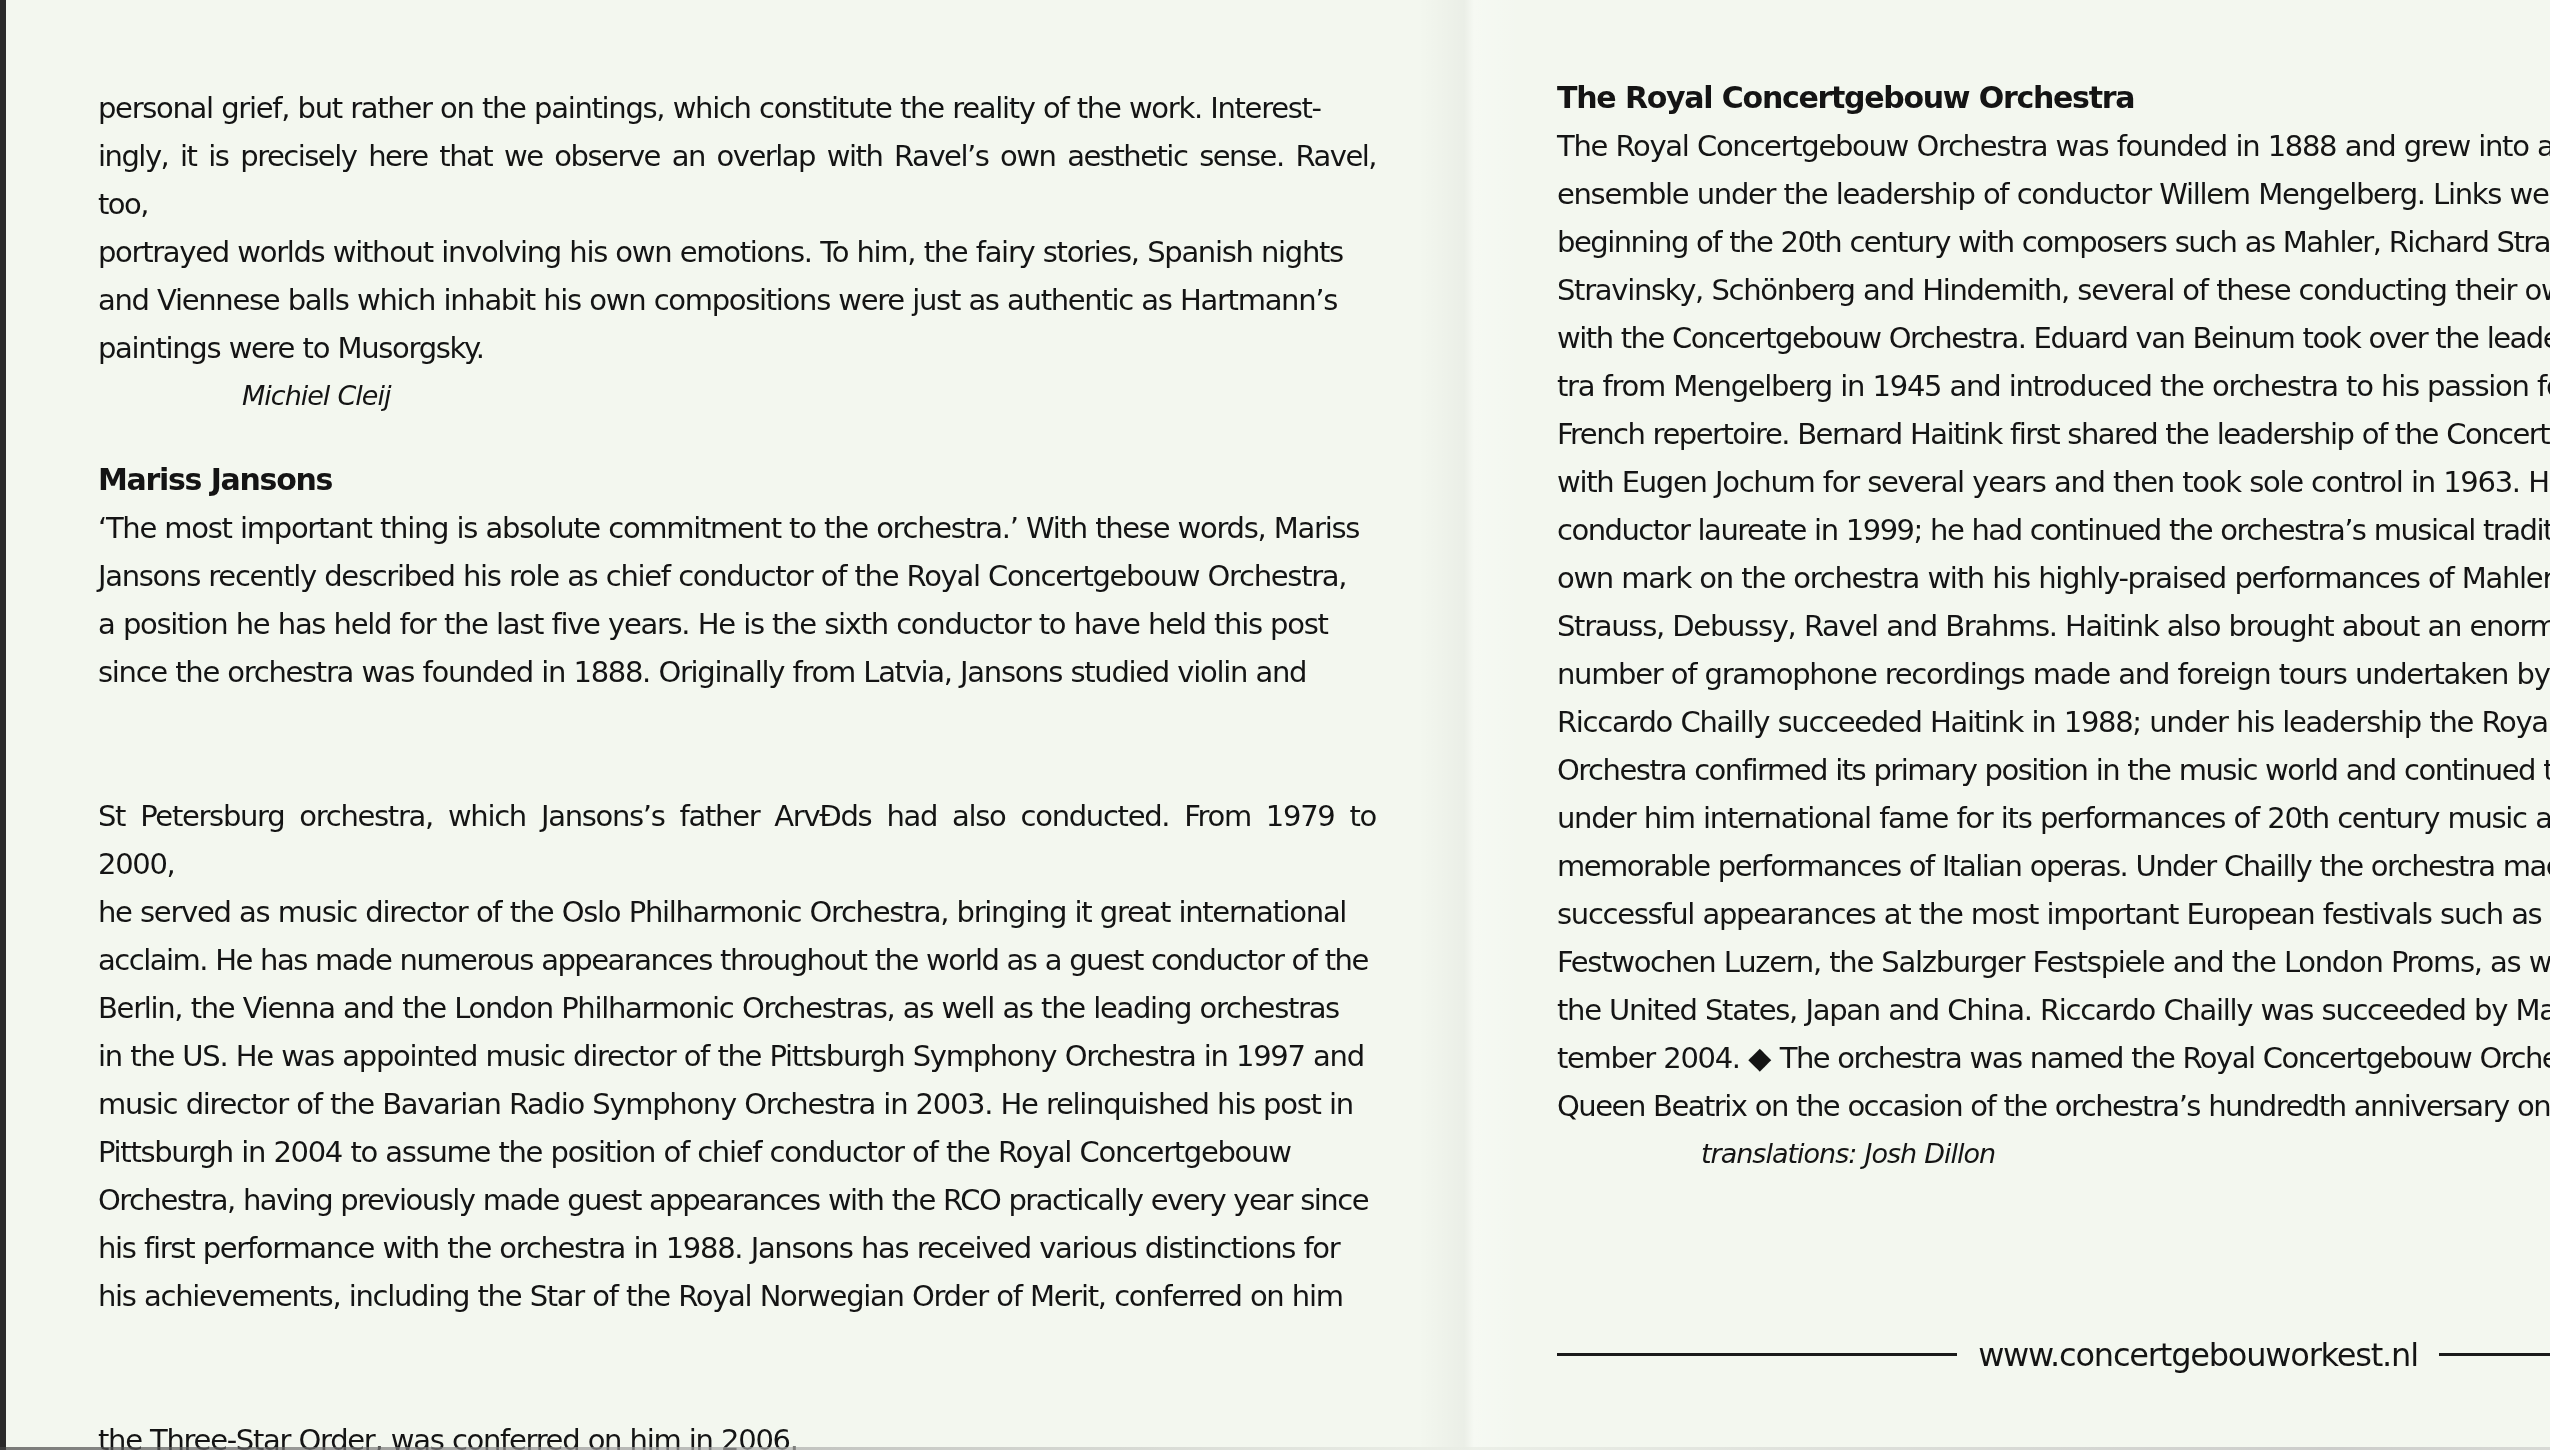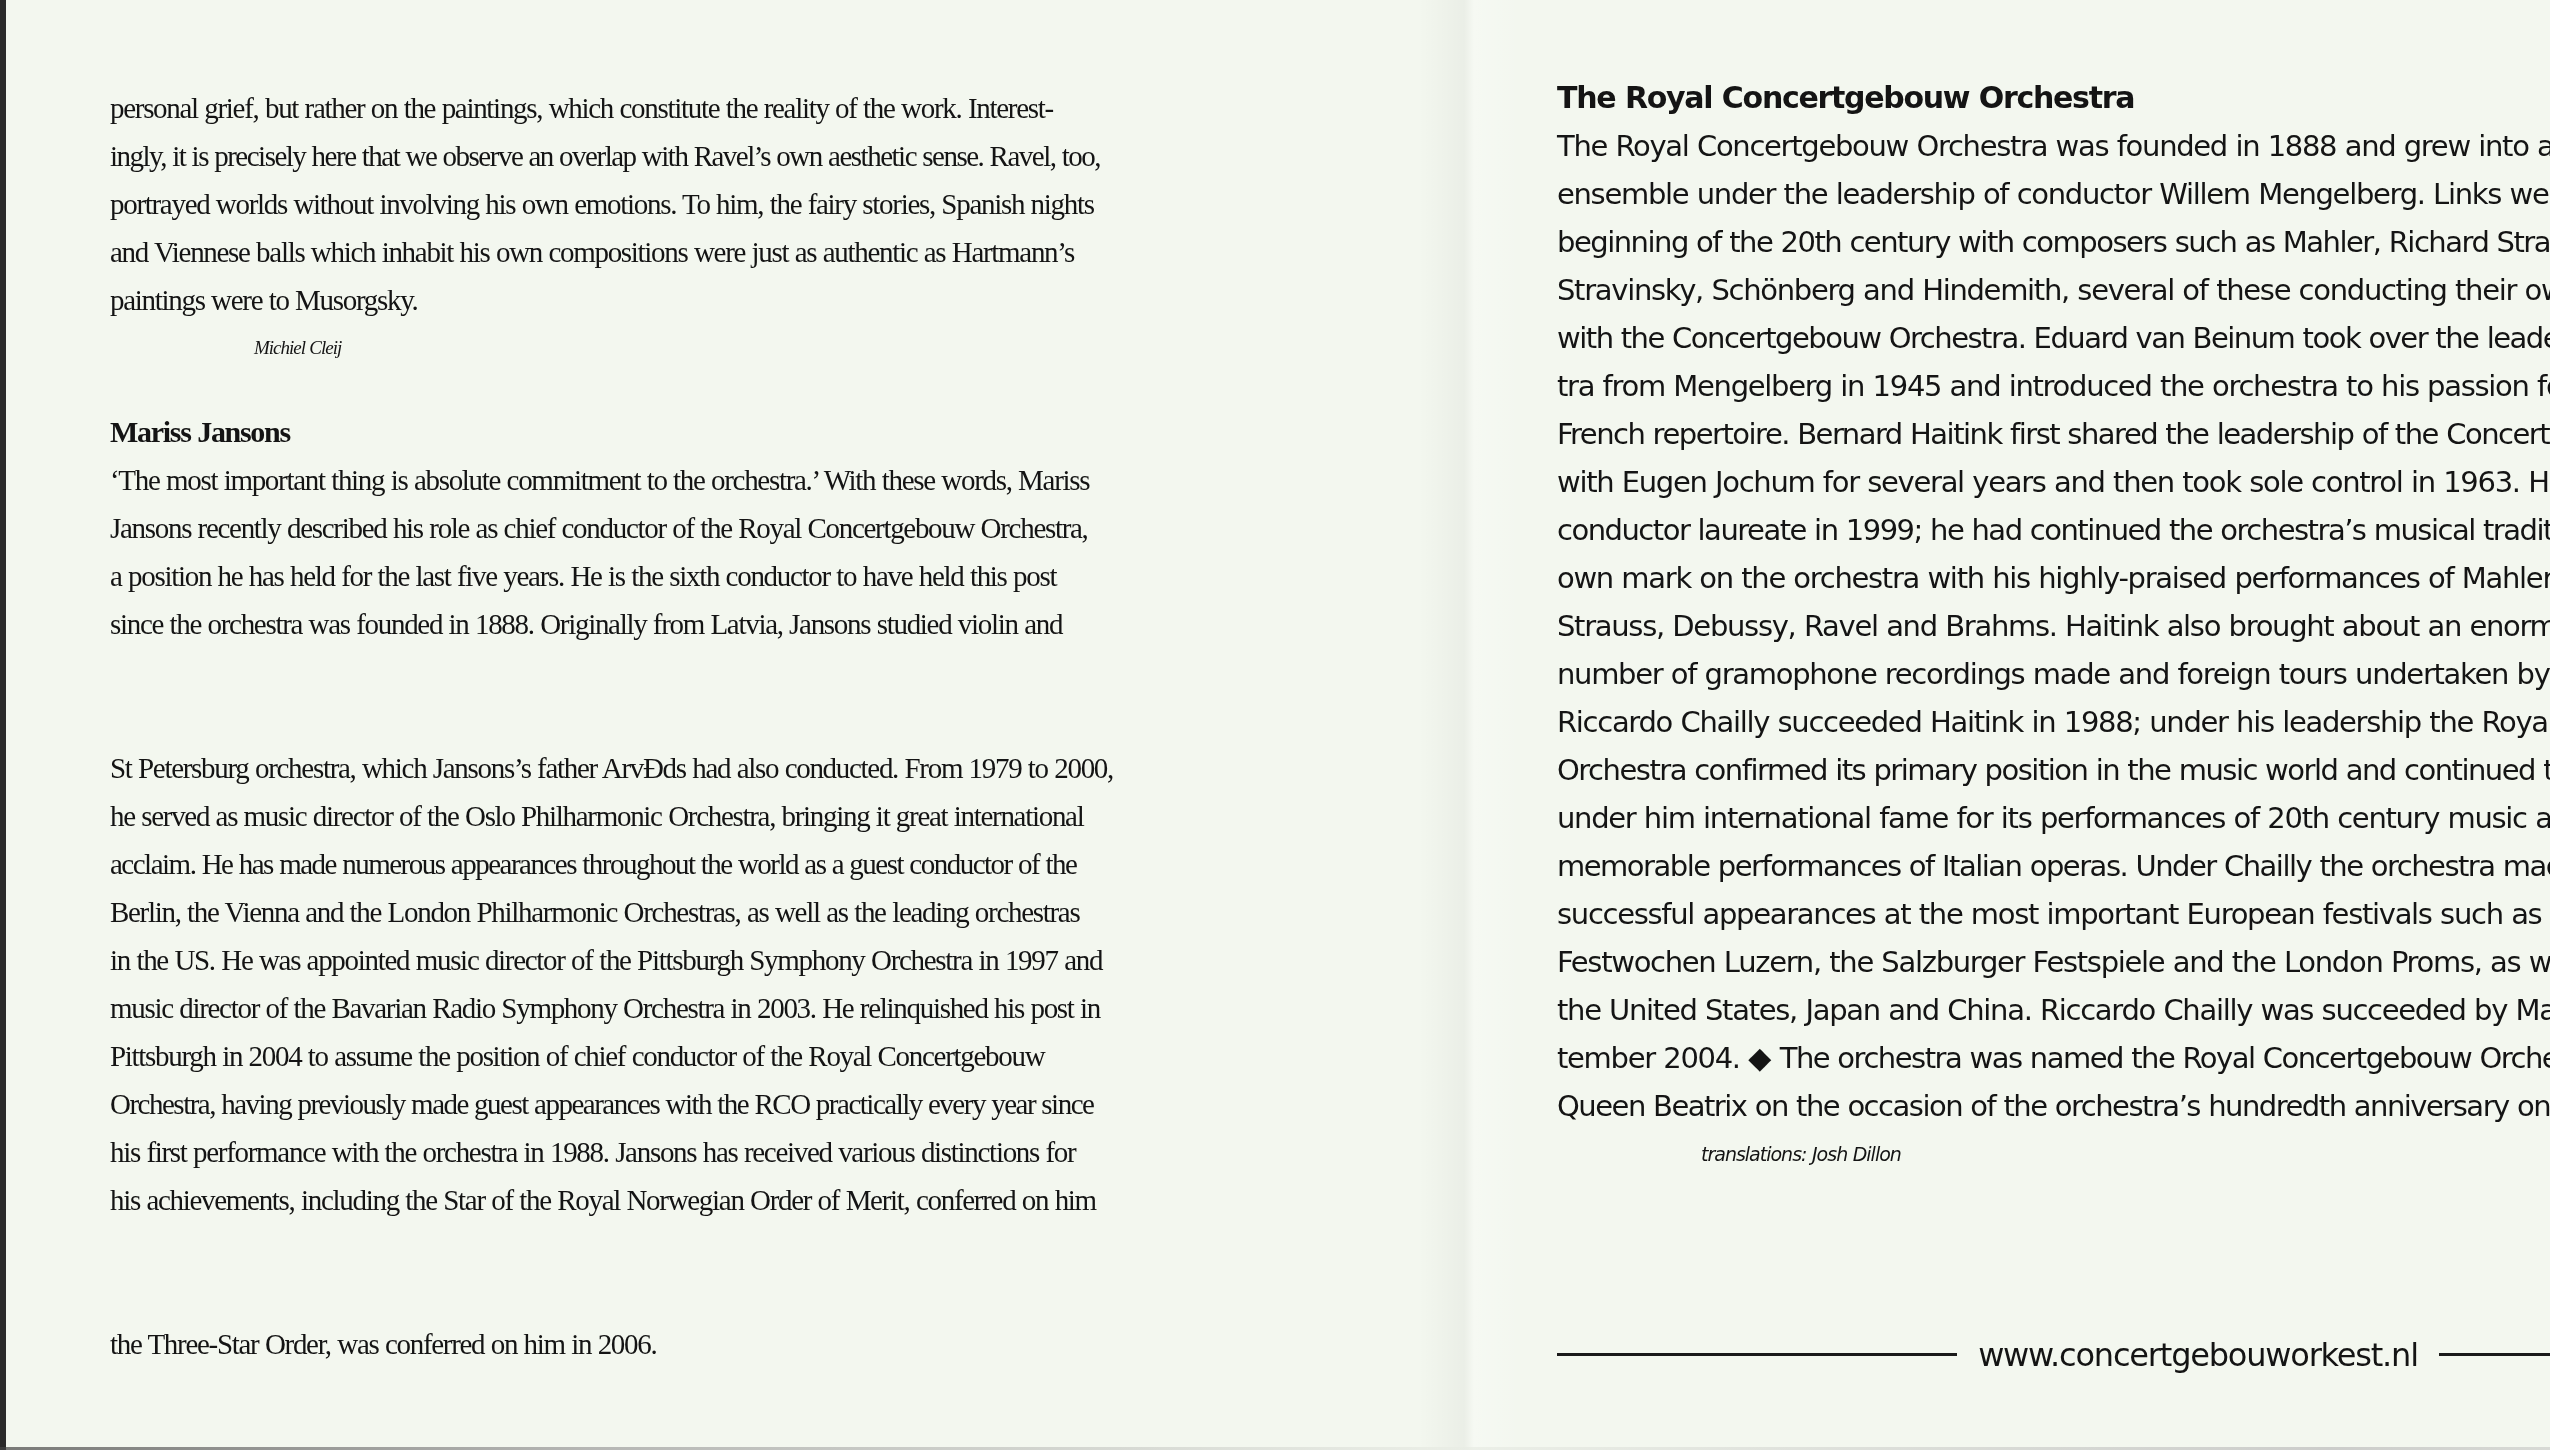--- a/index.html
+++ b/index.html
@@ -17,21 +17,21 @@
   .bottom-edge {
     position: absolute; left: 0; bottom: 0; width: 2913px; height: 4.1px;
     background: linear-gradient(to right, #444 0%, #9a9a9a 20%, #e8ece4 50%, #bbb 80%, #e8ece4 100%);
     opacity: 0.7;
   }
   .gutter {
     position: absolute; left: 1418px; top: 0; width: 102px; height: 1451px;
     background: linear-gradient(to right, rgba(0,0,0,0) 0%, rgba(0,0,0,0.035) 45%, rgba(255,255,255,0.25) 55%, rgba(0,0,0,0) 100%);
   }
   .page { position: absolute; top: 0; height: 1451px; }
-  .page-left { left: 12px; width: 1457px; font-family: Liberation Serif, serif; }
+  .page-left { left: 0; width: 1457px; }
   .page-right { left: 1457px; width: 1457px; }
 
   .textcol {
     position: absolute;
     font-size: 29px;
     line-height: 48px;
     letter-spacing: -1.3px;
     word-spacing: 0.5px;
     text-align: justify;
     text-align-last: left;
@@ -42,21 +42,21 @@
   p { margin: 0; }
   .heading {
     font-weight: bold;
     font-size: 30px;
     letter-spacing: -1.3px;
     line-height: 48px;
     margin: 0;
   }
   .signature {
     font-style: italic;
-    font-size: 19px;
+    font-size: 27px;
     letter-spacing: -1px;
     padding-left: 144px;
     line-height: 48px;
     margin: 0;
   }
   .gap-small { height: 36px; }
   .diamond { font-size: 30px; letter-spacing: 0; }
   .tight { letter-spacing: -1.5px; }
 
   .footer {

